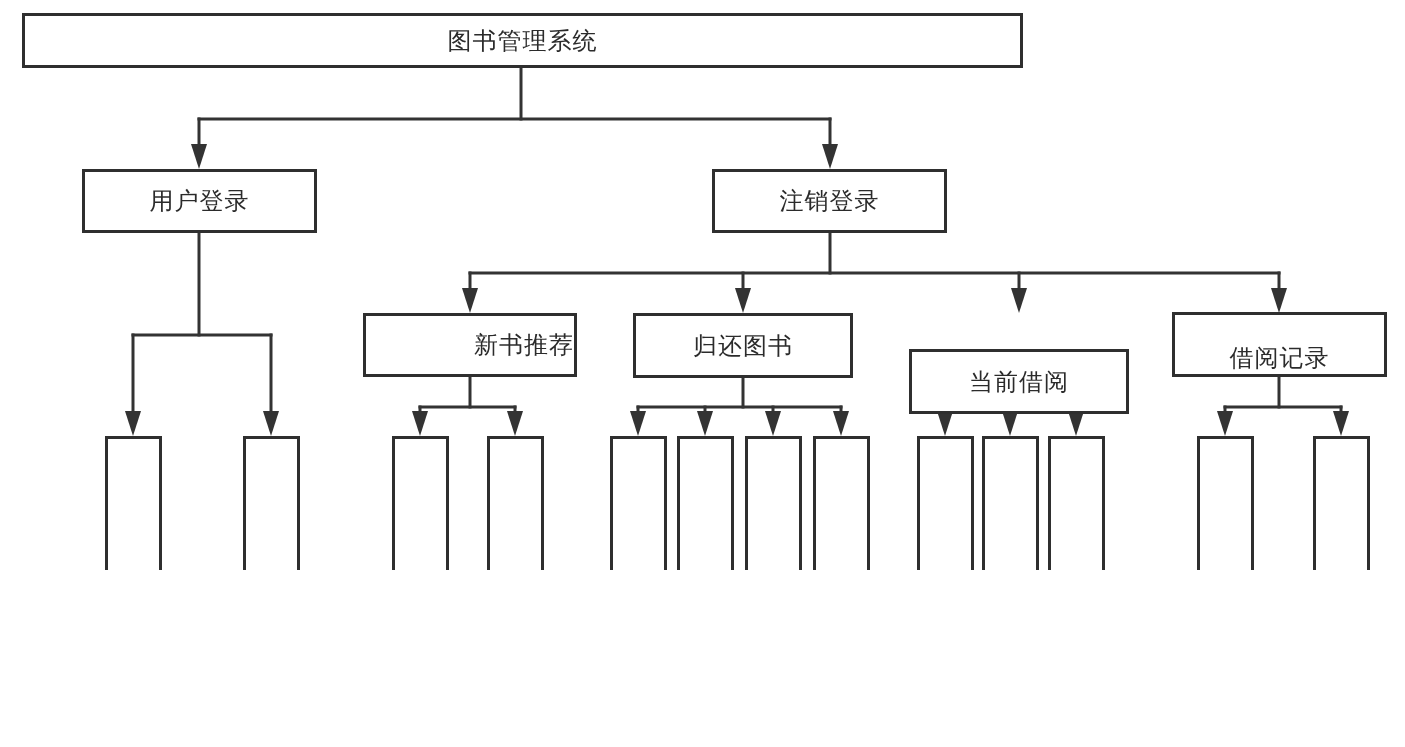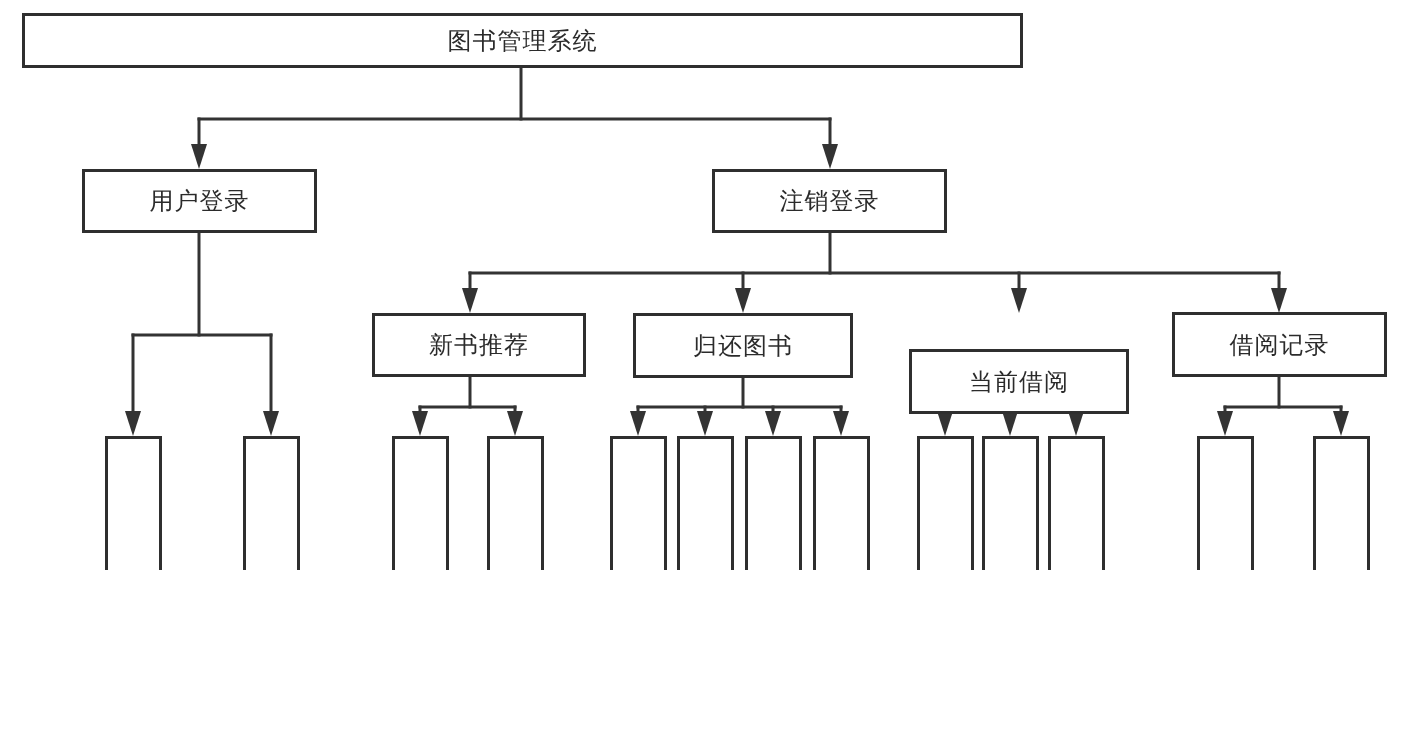--- a/index.html
+++ b/index.html
@@ -126,30 +126,30 @@
     <span>图书管理系统</span>
   </div>
 
   <div class="node h" style="left:82px; top:169px; width:235px; height:64px;">
     <span>用户登录</span>
   </div>
   <div class="node h" style="left:712px; top:169px; width:235px; height:64px;">
     <span>注销登录</span>
   </div>
 
-  <div class="node h" style="left:372px; top:313px; width:214px; height:64px;">
+  <div class="node h" style="left:363px; top:313px; width:214px; height:64px;justify-content:flex-end;">
     <span>新书推荐</span>
   </div>
   <div class="node h" style="left:633px; top:313px; width:220px; height:65px;">
     <span>归还图书</span>
   </div>
   <div class="node h" style="left:909px; top:313px; width:220px; height:65px;margin-top:36px;">
     <span>当前借阅</span>
   </div>
-  <div class="node h" style="left:1172px; top:312px; width:215px; height:65px;">
+  <div class="node h" style="left:1172px; top:312px; width:215px; height:65px;align-items:flex-end;">
     <span>借阅记录</span>
   </div>
 
   <div class="node leaf" style="left:105px; top:436px; width:57px; height:298px;">
     <span>用户登录</span>
   </div>
   <div class="node leaf" style="left:243px; top:436px; width:57px; height:298px;">
     <span>注销登录</span>
   </div>
 

